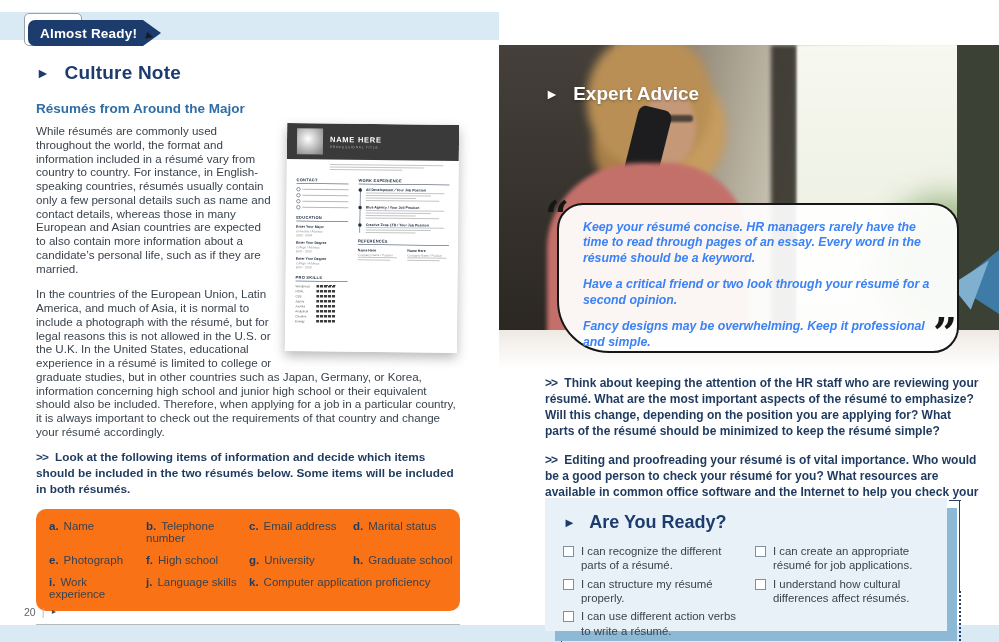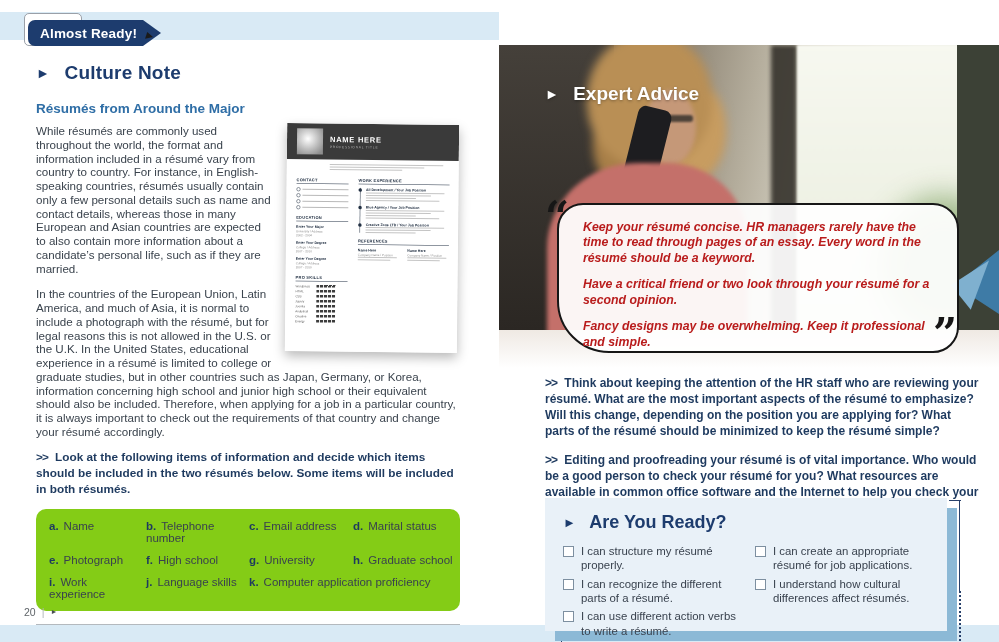--- a/index.html
+++ b/index.html
@@ -30,21 +30,21 @@
     transform:rotate(18deg);}
   .lp-content{position:absolute;left:36px;top:62px;width:424px;}
   .h-section{color:#1d3c6e;font-weight:bold;font-size:19px;letter-spacing:.2px;}
   .h-section .tri{font-size:14px;margin-right:9px;}
   .resume-thumb{float:right;width:172px;height:228px;margin:40px 2px 10px 14px;background:#fff;
     box-shadow:0 5px 12px rgba(0,0,0,.28);transform:rotate(.6deg);overflow:hidden;position:relative;}
   .h-article{margin-top:17px;color:#2f6ea6;font-weight:bold;font-size:13.5px;}
   .para{margin-top:8px;font-size:11.6px;line-height:1.19;color:#3a434d;}
   .instruction{margin-top:10px;font-size:11.8px;line-height:1.32;font-weight:bold;color:#1e3a5f;}
   .chev{letter-spacing:-1px;margin-right:4px;}
-  .items-box{margin-top:12px;background:#84cc16;border-radius:10px;padding:11px 6px 11px 13px;
+  .items-box{margin-top:12px;background:#f97316;border-radius:10px;padding:11px 6px 11px 13px;
     display:grid;grid-template-columns:97px 103px 104px auto;row-gap:10px;
     font-size:11.5px;color:#39424e;}
   .item .ltr{font-weight:bold;color:#1e3a5f;margin-right:5px;}
   .item.wide{grid-column:3 / 5;}
   .answer-table{margin-top:13px;border-top:1.5px solid #b4b9be;}
   .at-head{display:flex;border-bottom:2.5px solid #70777d;margin-top:2px;}
   .at-head .cell{width:50%;text-align:center;font-weight:bold;font-size:11.5px;color:#222e3a;padding:4px 0 4px 0;}
   .footer-left{position:absolute;left:24px;top:606px;font-size:10.5px;color:#5f6569;display:flex;align-items:center;gap:6px;}
   .footer-left .pipe{color:#b0b5b9;}
   .footer-left .tri{font-size:7px;color:#4a4f53;}
@@ -98,21 +98,21 @@
   .photo-title .tri{font-size:14px;margin-right:9px;}
   .photo-fade{position:absolute;left:0;top:285px;width:500px;height:38px;
     background:linear-gradient(180deg,#efe9e3,#ffffff);}
   .fold{position:absolute;right:0;top:205px;width:48px;height:64px;z-index:2;}
   .fold i{position:absolute;display:block;}
   .fold .f1{inset:0;background:#3e7ba6;clip-path:polygon(100% 0,100% 100%,8% 55%);}
   .fold .f2{inset:6px 10px 2px 0;background:#7fb0cf;clip-path:polygon(100% 8%,52% 96%,0 52%);}
   .bubble{position:absolute;left:58px;top:158px;width:402px;height:150px;z-index:5;
     background:rgba(255,255,255,.93);border:2.5px solid #161616;
     border-radius:26px 26px 26px 52px;padding:15px 26px 0 24px;box-sizing:border-box;}
-  .bubble p{margin:0 0 11px 0;font-size:12.3px;line-height:1.26;font-weight:bold;font-style:italic;color:#b91c1c;}
+  .bubble p{margin:0 0 11px 0;font-size:12.3px;line-height:1.26;font-weight:bold;font-style:italic;color:#3b82f6;}
   .q-open{position:absolute;left:46px;top:152px;z-index:6;font-size:42px;font-weight:bold;color:#161616;
     font-family:"DejaVu Serif",serif;line-height:1;}
   .q-close{position:absolute;left:434px;top:268px;z-index:6;font-size:42px;font-weight:bold;color:#161616;
     font-family:"DejaVu Serif",serif;line-height:1;}
   .questions{position:absolute;left:46px;top:331px;width:438px;}
   .questions p{margin:0 0 13px 0;font-size:12px;line-height:1.33;font-weight:bold;color:#1e3a5f;}
   .ready-box{position:absolute;left:46px;top:453px;width:402px;height:133px;background:#e9f1f8;
     box-shadow:10px 10px 0 #8cb9d6;padding:14px 18px;box-sizing:border-box;z-index:3;}
   .ready-title{color:#1d3c6e;font-weight:bold;font-size:18px;}
   .ready-title .tri{font-size:13px;margin-right:9px;}
@@ -382,25 +382,25 @@
 
   <div class="ready-box">
     <div class="ready-title">
       <span class="tri">►</span>
       <span>Are You Ready?</span>
     </div>
     <div class="ready-cols">
       <div class="ready-col">
         <div class="r-item">
           <span class="cb"></span>
-          <span>I can structure my résumé properly.</span>
+          <span>I can recognize the different parts of a résumé.</span>
         </div>
         <div class="r-item">
           <span class="cb"></span>
-          <span>I can recognize the different parts of a résumé.</span>
+          <span>I can structure my résumé properly.</span>
         </div>
         <div class="r-item">
           <span class="cb"></span>
           <span>I can use different action verbs to write a résumé.</span>
         </div>
       </div>
       <div class="ready-col">
         <div class="r-item">
           <span class="cb"></span>
           <span>I can create an appropriate résumé for job applications.</span>

